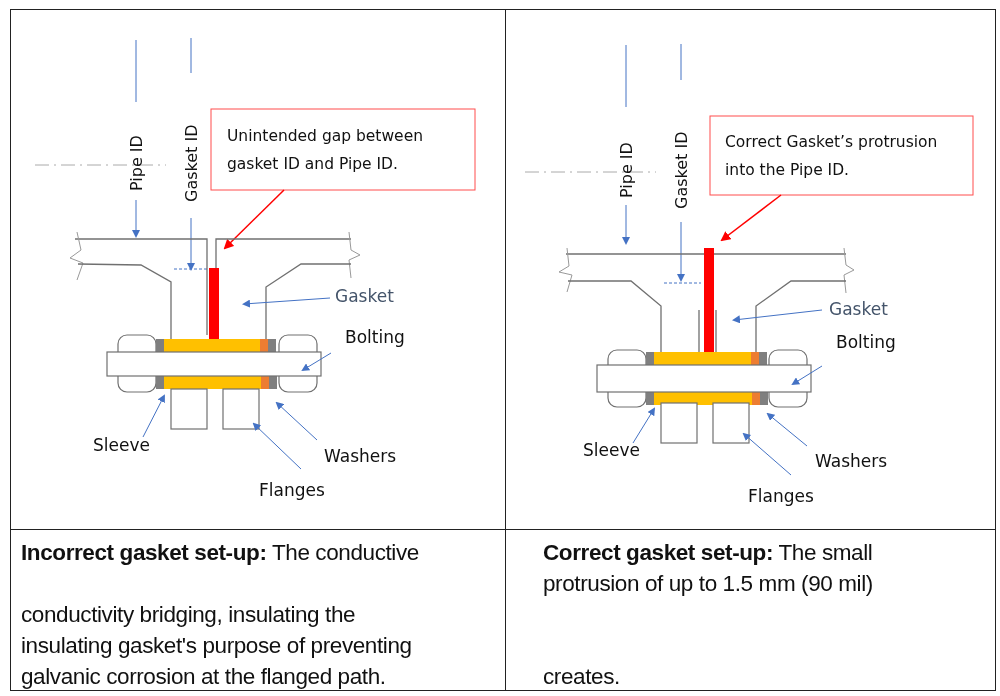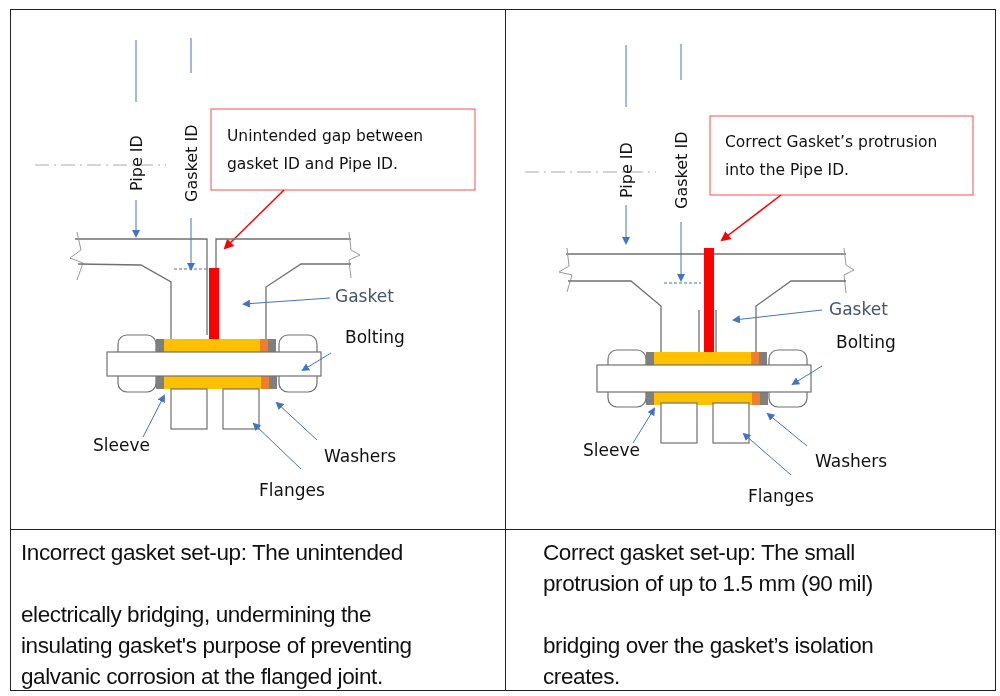--- a/index.html
+++ b/index.html
@@ -6,21 +6,21 @@
   body { width: 1000px; height: 696px; position: relative; overflow: hidden; font-family: "Liberation Sans", sans-serif; }
   .table { position: absolute; left: 10px; top: 9px; width: 986px; height: 682px; border: 1px solid #222; box-sizing: border-box; }
   .vdiv { position: absolute; left: 494px; top: 0; width: 1px; height: 100%; background: #222; }
   .hdiv { position: absolute; left: 0; top: 519px; width: 100%; height: 1px; background: #222; }
   .cell-img { position: absolute; top: 0; height: 519px; }
   .cell-img.left { left: 0; width: 494px; }
   .cell-img.right { left: 495px; width: 490px; }
   .cell-text { position: absolute; top: 527px; font-family: "Liberation Sans Narrow", "Liberation Sans", sans-serif; font-size: 22.5px; line-height: 31px; color: #111; letter-spacing: -0.4px; }
   .cell-text.left { left: 10px; width: 480px; }
   .cell-text.right { left: 532px; width: 470px; }
-  .cell-text b { font-weight: normal; margin-top: 17px; }
+  .cell-text b { font-weight: bold; margin-top: 17px; }
   svg text { font-family: "DejaVu Sans", sans-serif; }
   .callout { font-size: 15.5px; fill: #111; }
   .label { font-size: 17px; fill: #111; }
   .vlabel { font-size: 16px; fill: #111; }
   .gasket-lbl { font-size: 17px; fill: #44546a; }
 </style>
 </head>
 <body>
 
 <div class="table">
@@ -150,26 +150,26 @@
       <line x1="127" y1="433" x2="148" y2="399" stroke="#4472c4" stroke-width="1" marker-end="url(#bl2)"></line>
       <text class="label" x="77" y="446">Sleeve</text>
       <line x1="301" y1="436" x2="262" y2="404" stroke="#4472c4" stroke-width="1" marker-end="url(#bl2)"></line>
       <text class="label" x="309" y="457">Washers</text>
       <line x1="285" y1="465" x2="238" y2="424" stroke="#4472c4" stroke-width="1" marker-end="url(#bl2)"></line>
       <text class="label" x="242" y="492">Flanges</text>
     </svg>
   </div>
 
   <div class="cell-text left">
-    <b>Incorrect gasket set-up:</b><span> The unintended</span><br>
+    <b>Incorrect gasket set-up:</b><span> The conductive</span><br>
     <br>
-    <span>electrically bridging, undermining the</span><br>
+    <span>conductivity bridging, insulating the</span><br>
     <span>insulating gasket's purpose of preventing</span><br>
-    <span>galvanic corrosion at the flanged joint.</span>
+    <span>galvanic corrosion at the flanged path.</span>
   </div>
   <div class="cell-text right">
     <b>Correct gasket set-up:</b><span> The small</span><br>
     <span>protrusion of up to 1.5 mm (90 mil)</span><br>
     <br>
-    <span>bridging over the gasket’s isolation</span><br>
+    <br>
     <span>creates.</span>
   </div>
 </div>
 
 </body></html>

